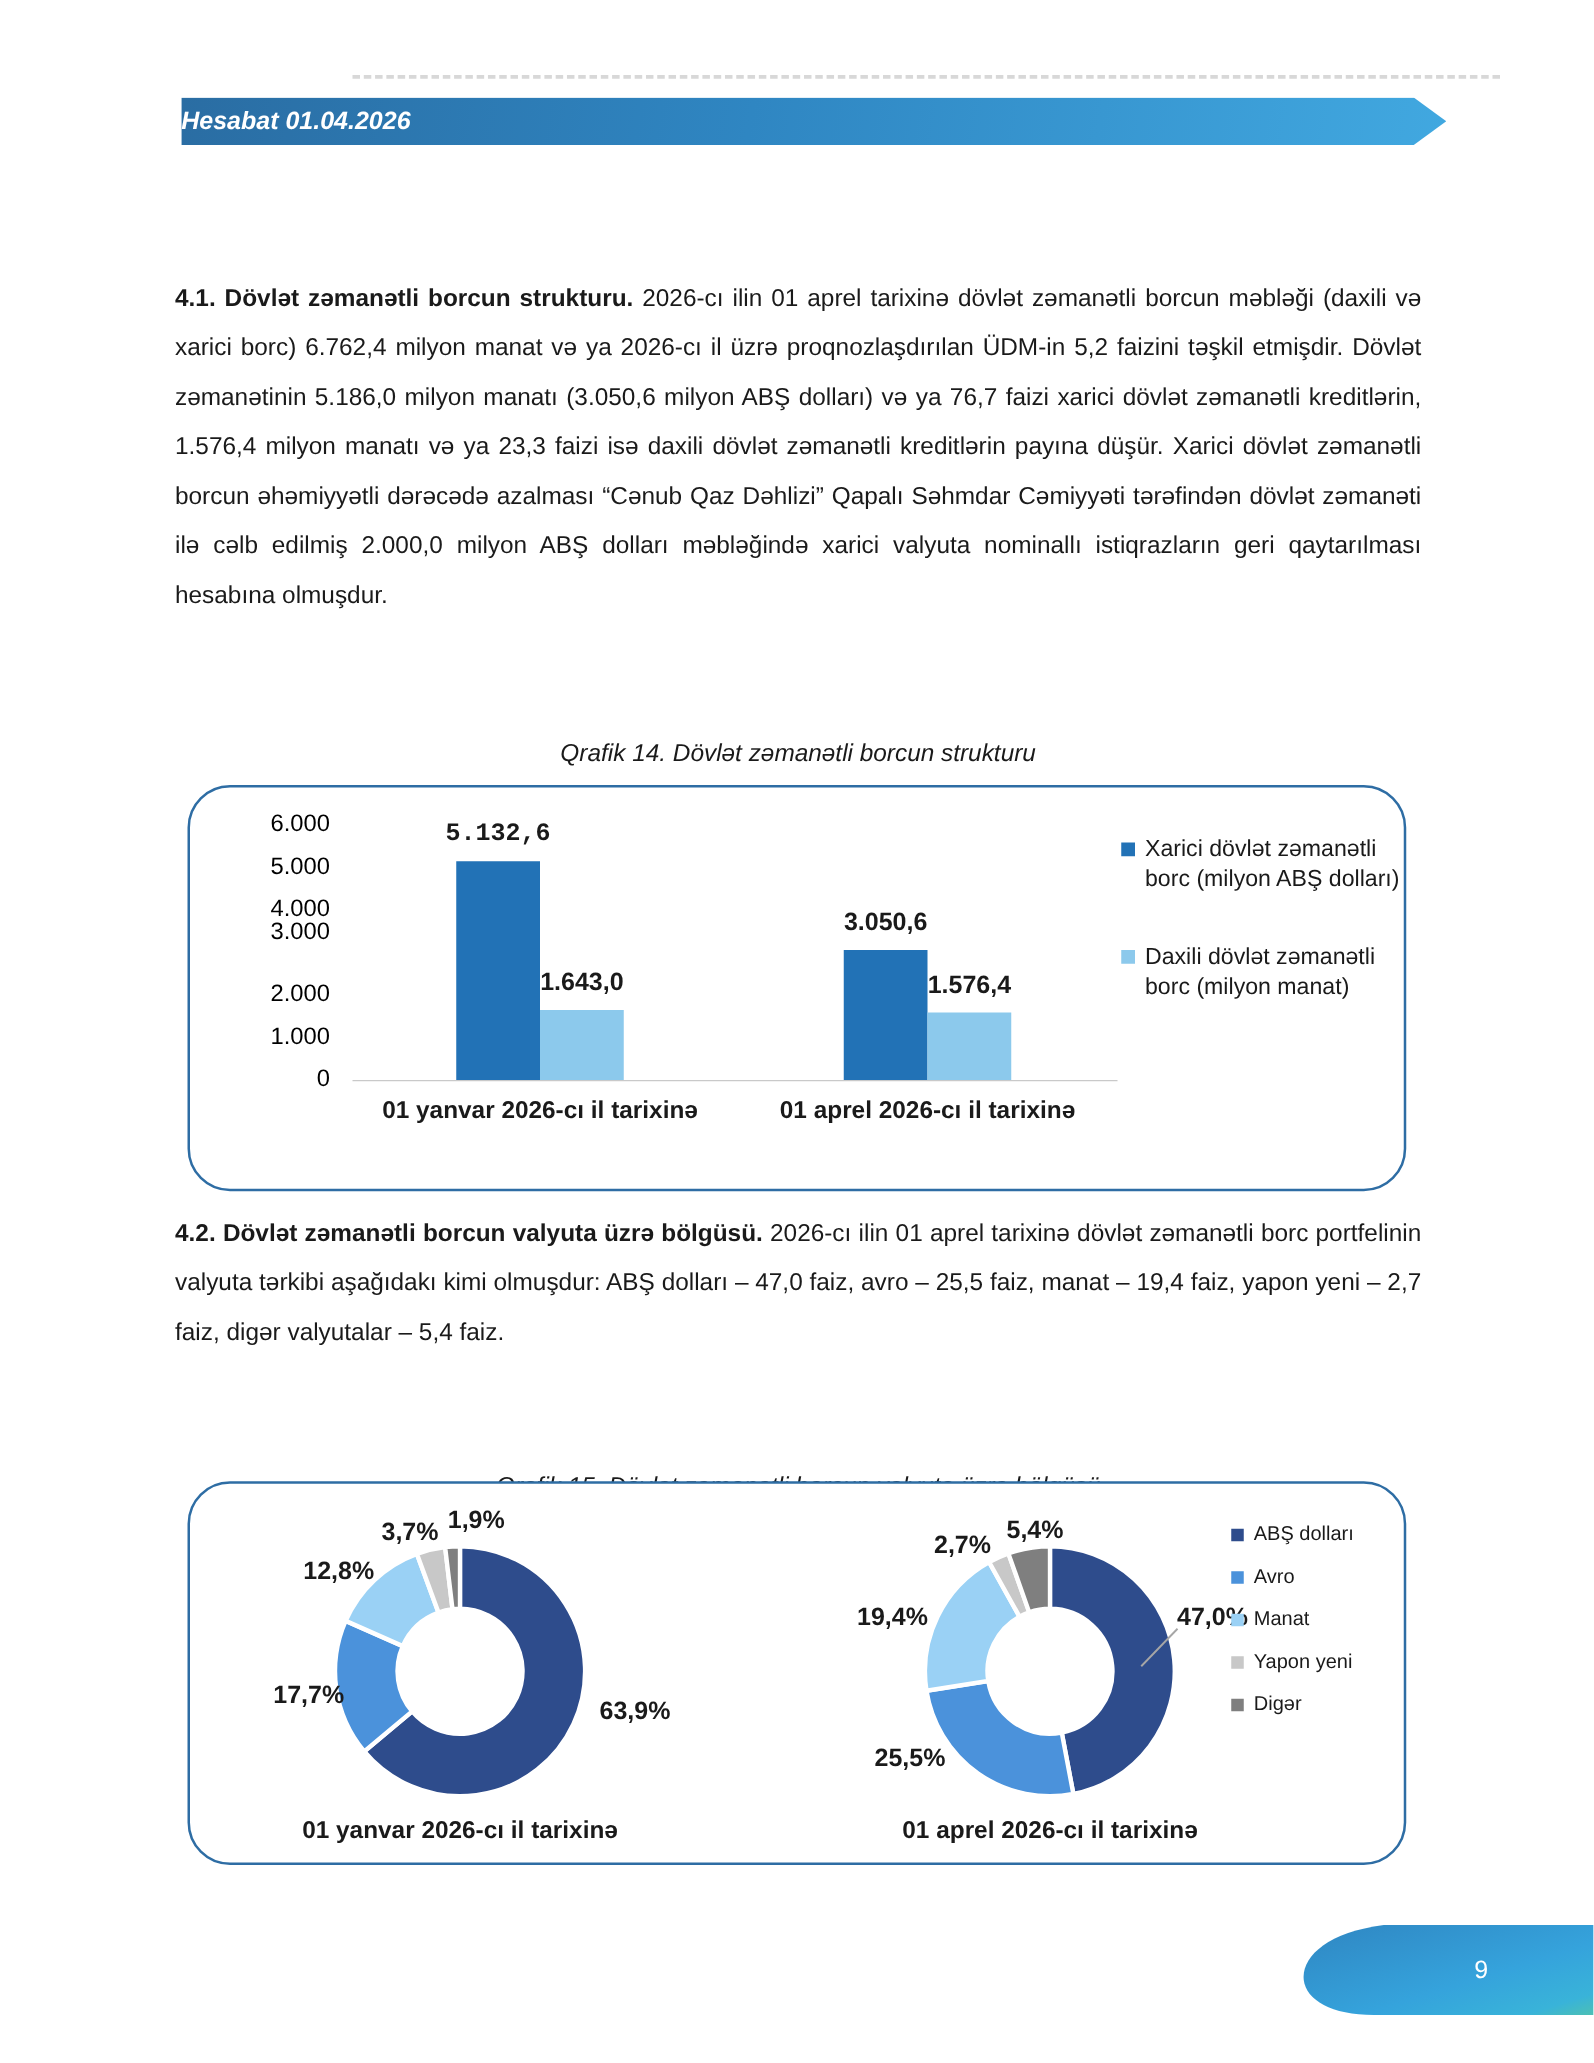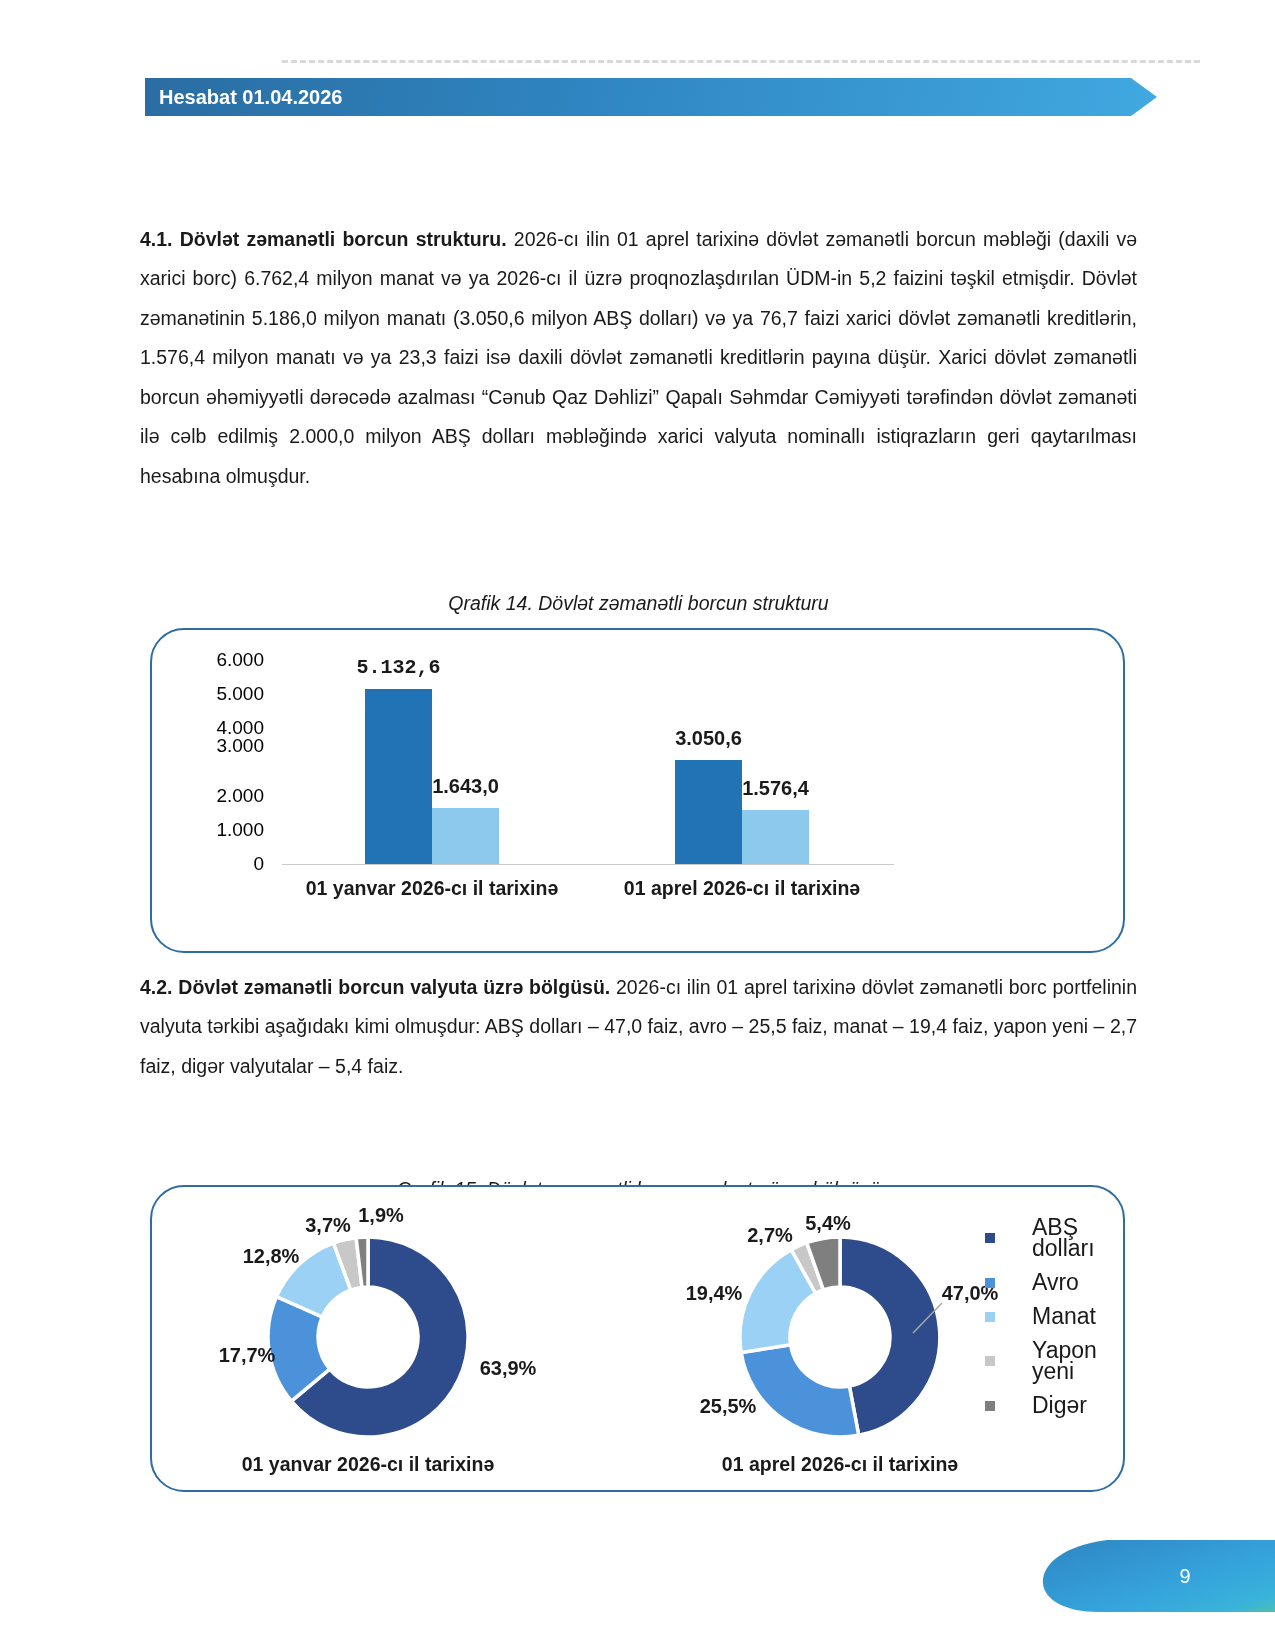--- a/index.html
+++ b/index.html
@@ -8,21 +8,21 @@
     font-family:"Liberation Sans",sans-serif;color:#1a1a1a;overflow:hidden;
   }
   .top-dashes{position:absolute;top:60px;left:282px;width:918px;height:0;
     border-top:3px dashed #d8d8d8;}
   .banner{
     position:absolute;top:78px;left:145px;width:1012px;height:38px;
     background:linear-gradient(100deg,#2a6da3 0%,#2f86c2 45%,#41a8e0 100%);
     clip-path:polygon(0 0, calc(100% - 26px) 0, 100% 50%, calc(100% - 26px) 100%, 0 100%);
     display:flex;align-items:center;box-shadow:0 2px 3px rgba(0,0,0,.15);
   }
-  .banner-title{color:#ffffff;font-weight:bold;font-size:20px;padding-left:14px;}
+  .banner-title{color:#ffffff;font-weight:bold;font-style:italic;font-size:20px;padding-left:0;}
   .h1{position:absolute;top:142px;left:178px;font-size:28px;font-weight:bold;}
   .para{position:absolute;left:140px;width:997px;font-size:19.5px;line-height:39.5px;
     text-align:justify;}
   .p41{top:200px;}
   .p42{top:948px;}
   .chart-title{position:absolute;left:140px;width:997px;text-align:center;
     font-style:italic;font-size:19.5px;margin-top:40px;}
   .ct14{top:552px;}
   .ct15{top:1138px;}
   .chart-box{position:absolute;left:150px;width:971px;border:2px solid #2e6da4;
@@ -37,21 +37,21 @@
   .val{position:absolute;width:140px;text-align:center;font-weight:bold;font-size:20px;}
   .cat{position:absolute;width:320px;text-align:center;font-weight:bold;font-size:19.5px;}
   .blegend{position:absolute;left:745px;width:225px;}
   .blegend-item{display:flex;margin-bottom:38px;font-size:18.5px;line-height:24px;}
   .blegend-sq{flex:0 0 11px;width:11px;height:11px;margin:7px 8px 0 0;}
   
   .donut-svg{position:absolute;top:0;}
   .donut-cat{position:absolute;width:360px;text-align:center;font-weight:bold;
     font-size:19.5px;top:266px;}
   .dlegend{position:absolute;left:833px;top:30px;width:150px;}
-  .dlegend-item{display:flex;align-items:center;margin-bottom:13px;font-size:23px;line-height:21px;gap:29px;}
+  .dlegend-item{display:flex;align-items:center;margin-bottom:13px;font-size:16px;line-height:21px;}
   .dlegend-sq{flex:0 0 10px;width:10px;height:10px;margin-right:8px;}
   .footer-ribbon{position:absolute;right:0;bottom:38px;width:238px;height:72px;}
   .page-num{position:absolute;right:0;bottom:38px;width:180px;height:72px;
     display:flex;align-items:center;justify-content:center;color:#ffffff;font-size:20px;}
   .bold-run{font-weight:bold;}
 </style>
 </head>
 <body>
 
 <div class="page">
@@ -79,20 +79,30 @@
       <div class="bar" style="left: 213px; top: 59.4916px; width: 67px; height: 174.508px; background: rgb(34, 114, 182);"></div>
       <div class="val" style="left: 176.5px; top: 26.4916px; font-family: Liberation Mono, monospace;">5.132,6</div>
       <div class="bar" style="left: 523px; top: 130.28px; width: 67px; height: 103.72px; background: rgb(34, 114, 182);"></div>
       <div class="val" style="left: 486.5px; top: 97.2796px;">3.050,6</div>
       <div class="bar" style="left: 280px; top: 178.138px; width: 67px; height: 55.862px; background: rgb(140, 201, 236);"></div>
       <div class="val" style="left: 243.5px; top: 145.138px;">1.643,0</div>
       <div class="bar" style="left: 590px; top: 180.402px; width: 67px; height: 53.5976px; background: rgb(140, 201, 236);"></div>
       <div class="val" style="left: 553.5px; top: 147.402px;">1.576,4</div>
       <div class="cat" style="left: 120px; top: 247px;">01 yanvar 2026-cı il tarixinə</div>
       <div class="cat" style="left: 430px; top: 247px;">01 aprel 2026-cı il tarixinə</div>
+      <div class="blegend" style="top: 37px;">
+        <div class="blegend-item">
+          <span class="blegend-sq" style="background: rgb(34, 114, 182);"></span>
+          <span>Xarici dövlət zəmanətli borc (milyon ABŞ dolları)</span>
+        </div>
+        <div class="blegend-item">
+          <span class="blegend-sq" style="background: rgb(140, 201, 236);"></span>
+          <span>Daxili dövlət zəmanətli borc (milyon manat)</span>
+        </div>
+      </div>
     </div>
 
   <p class="para p42"><span class="bold-run">4.2. Dövlət zəmanətli borcun valyuta üzrə bölgüsü.</span><span> 2026-cı ilin 01 aprel tarixinə dövlət zəmanətli borc portfelinin valyuta tərkibi aşağıdakı kimi olmuşdur: ABŞ dolları – 47,0 faiz, avro – 25,5 faiz, manat – 19,4 faiz, yapon yeni – 2,7 faiz, digər valyutalar – 5,4 faiz.</span></p>
 
   <div class="chart-title ct15">Qrafik 15. Dövlət zəmanətli borcun valyuta üzrə bölgüsü</div>
 
   <div class="chart-box box15" id="donut-box">
       <svg class="donut-svg" width="380" height="262" viewBox="0 0 380 262" style="left: 26px;">
         <path d="M190.0,50.0 A100,100 0 1 1 113.4,214.2 L151.7,182.1 A50,50 0 1 0 190.0,100.0 Z" fill="#2E4C8C" stroke="#ffffff" stroke-width="3.5"></path>
         <path d="M113.4,214.2 A100,100 0 0 1 98.5,109.7 L144.2,129.9 A50,50 0 0 0 151.7,182.1 Z" fill="#4B92DB" stroke="#ffffff" stroke-width="3.5"></path>

